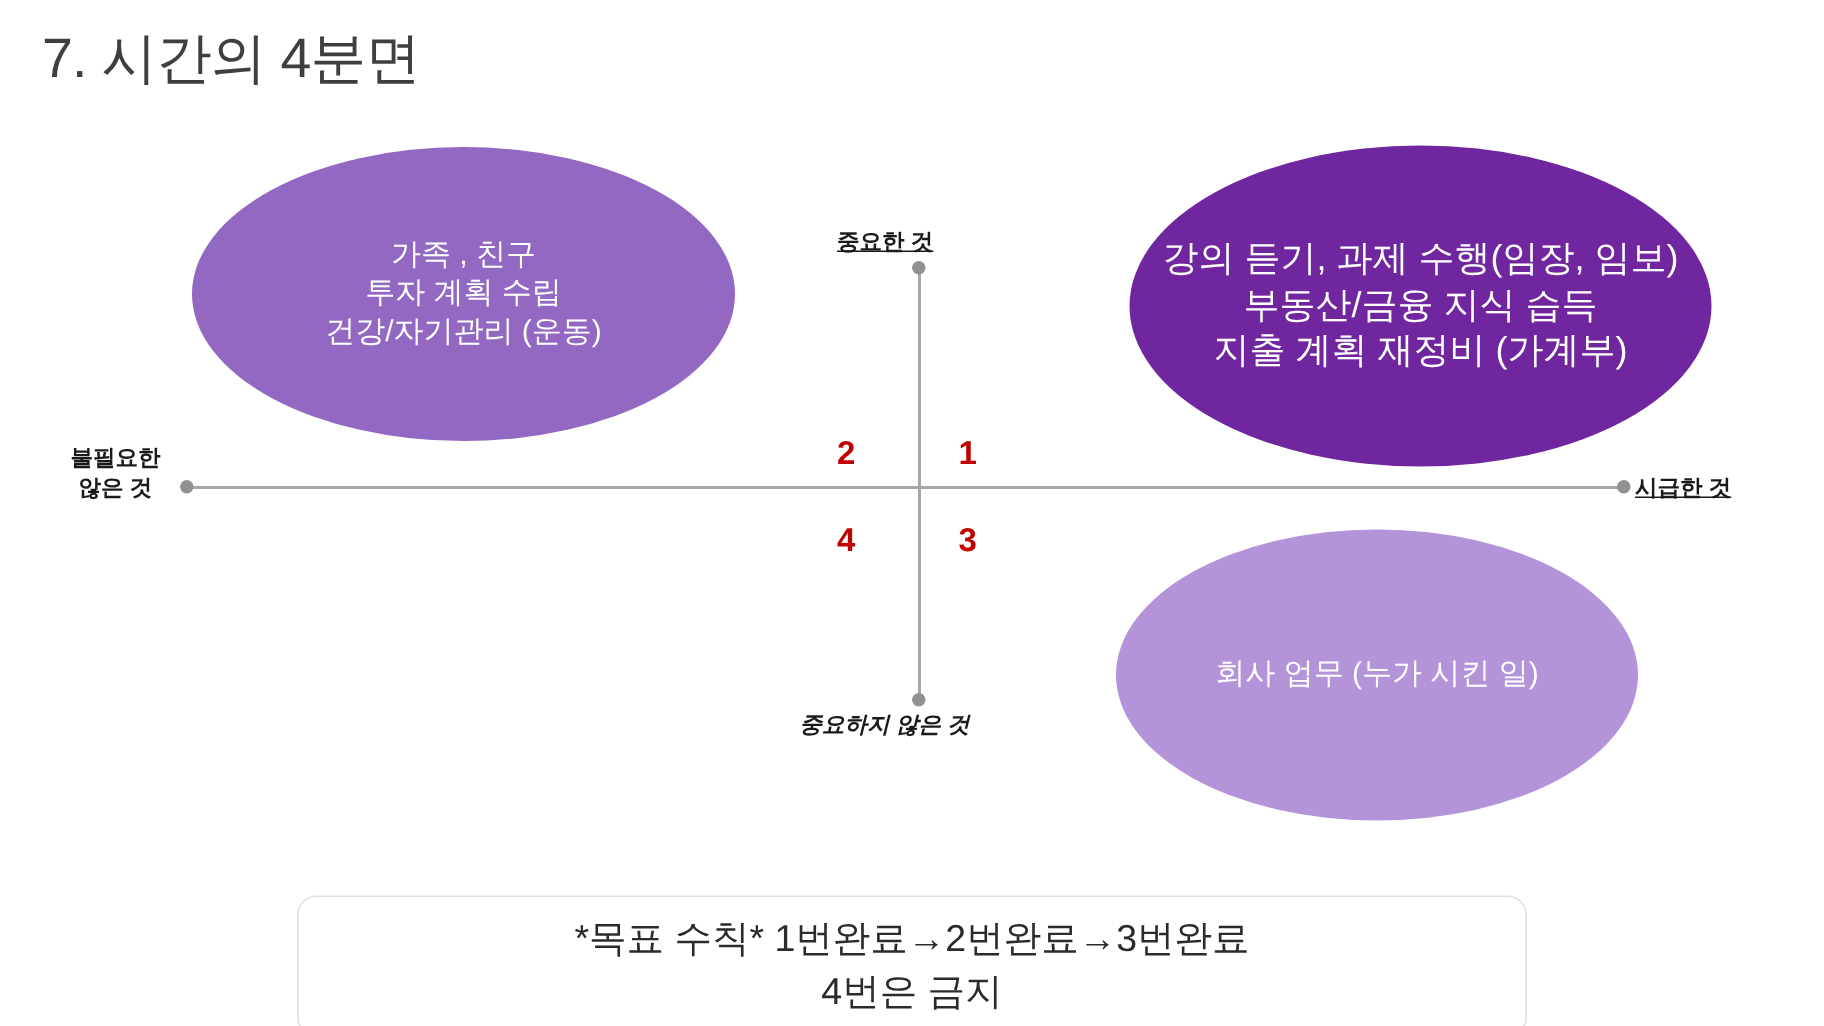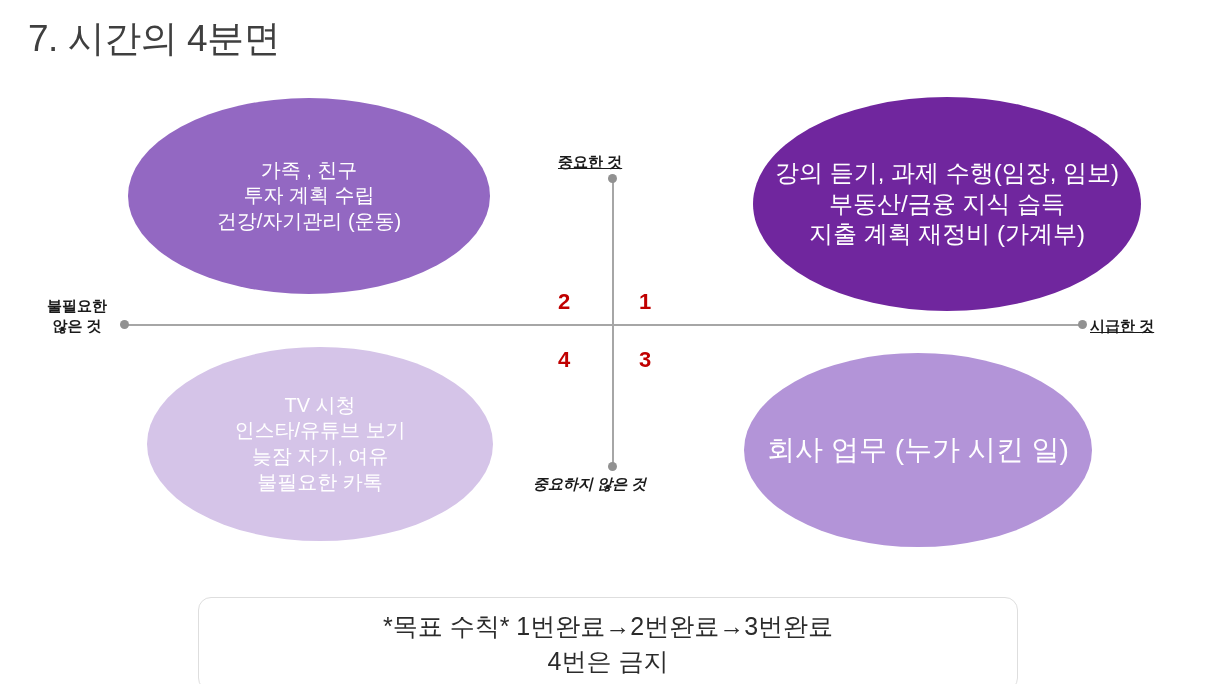--- a/index.html
+++ b/index.html
@@ -73,21 +73,21 @@
     height: 194px;
     background: #d5c4e8;
     font-size: 20px;
   }
   #ellipse-q3 {
     left: 744px;
     top: 353px;
     width: 348px;
     height: 194px;
     background: #b394d8;
-    font-size: 28px;
+    font-size: 20px;
   }
 
   
   #axis-horizontal {
     position: absolute;
     left: 124px;
     top: 324px;
     width: 960px;
     height: 1.5px;
     background: #a6a6a6;
@@ -191,26 +191,20 @@
 투자 계획 수립
 건강/자기관리 (운동)</div>
   </div>
 
   <div class="ellipse" id="ellipse-q1">
     <div class="etext">강의 듣기, 과제 수행(임장, 임보)
 부동산/금융 지식 습득
 지출 계획 재정비 (가계부)</div>
   </div>
 
-  <div class="ellipse" id="ellipse-q4">
-    <div class="etext">TV 시청
-인스타/유튜브 보기
-늦잠 자기, 여유
-불필요한 카톡</div>
-  </div>
 
   <div class="ellipse" id="ellipse-q3">
     <div class="etext">회사 업무 (누가 시킨 일)</div>
   </div>
 
   <div id="rule-box">
     <div id="rule-text">*목표 수칙* 1번완료→2번완료→3번완료
 4번은 금지</div>
   </div>
 

